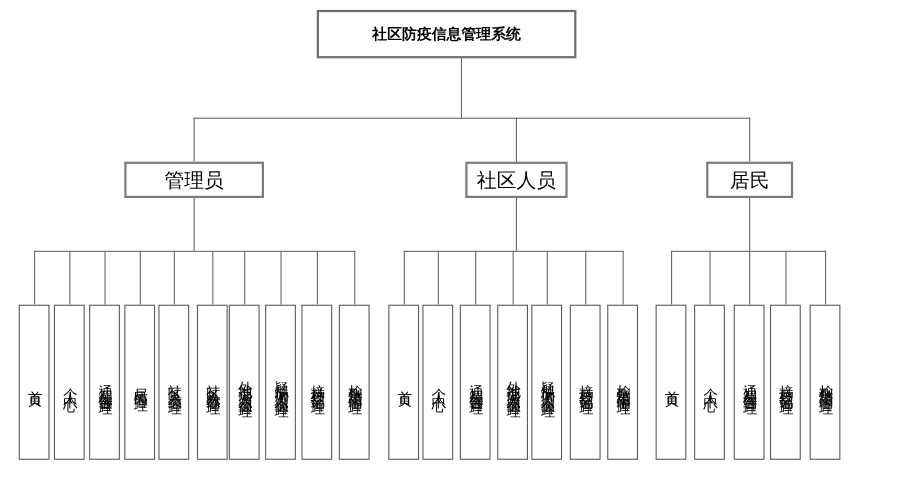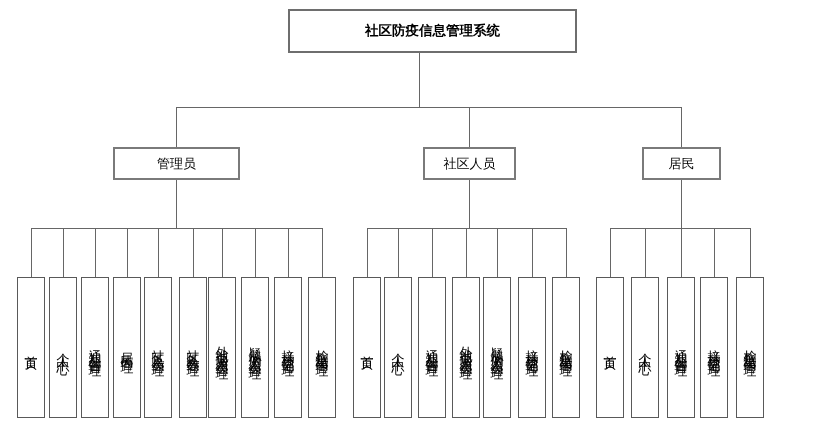--- a/index.html
+++ b/index.html
@@ -25,27 +25,27 @@
     position:absolute;
     box-sizing:border-box;
     background:#ffffff;
     border:1px solid var(--box-border);
     display:flex;
     align-items:center;
     justify-content:center;
     text-align:center;
   }
   .root{
-    left:288px;top:9px;width:289px;height:44px;
+    left:288px;top:9px;width:236px;height:44px;
     font-size:13.5px;font-weight:bold;
     border-width:2px;border-color:#6e6e6e;
   }
   .branch{
     top:147px;height:33px;
-    font-size:13px;
+    font-size:18px;
     border-width:2px;border-color:#7a7a7a;
   }
   .leaf{
     top:277px;width:28px;height:141px;
   }
   .vtext{
     writing-mode:vertical-rl;
     text-orientation:upright;
     font-size:13px;
     letter-spacing:3px;

